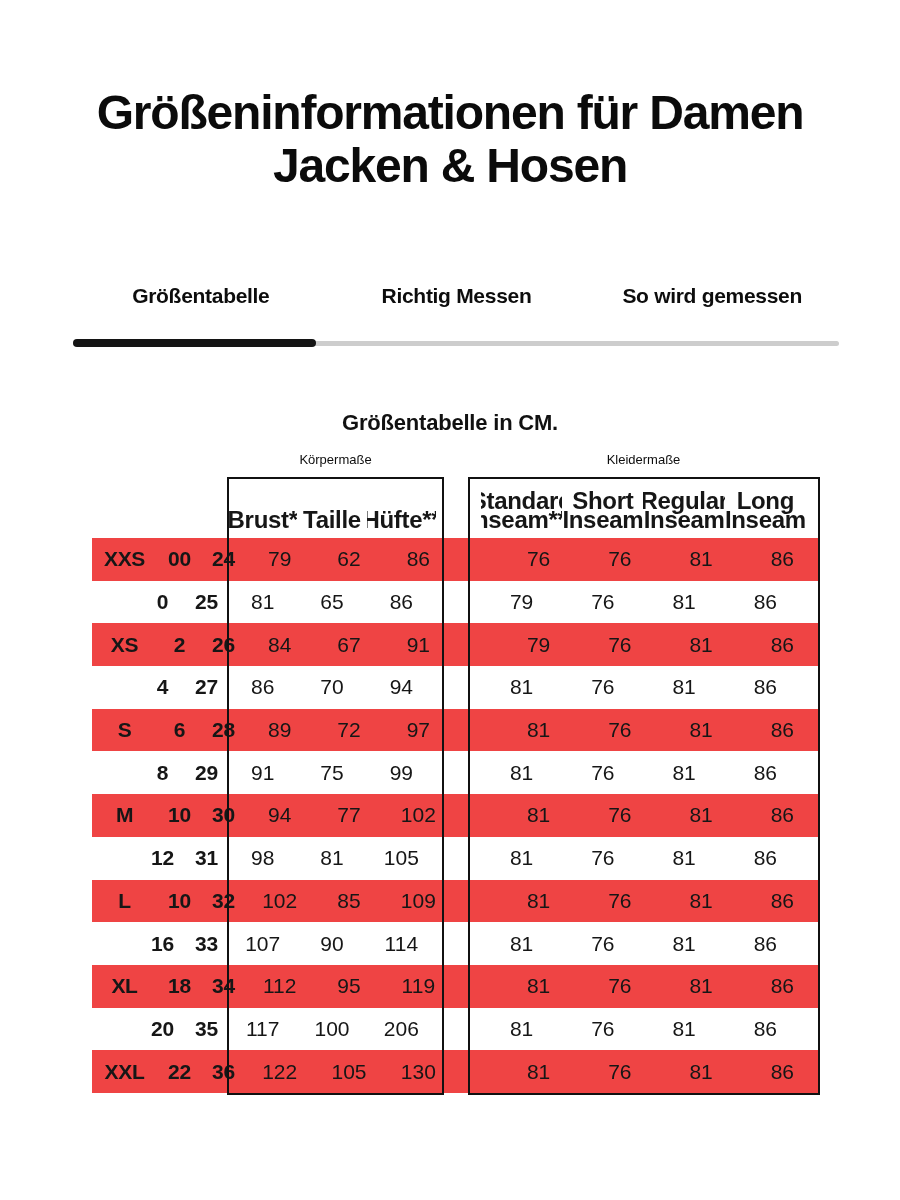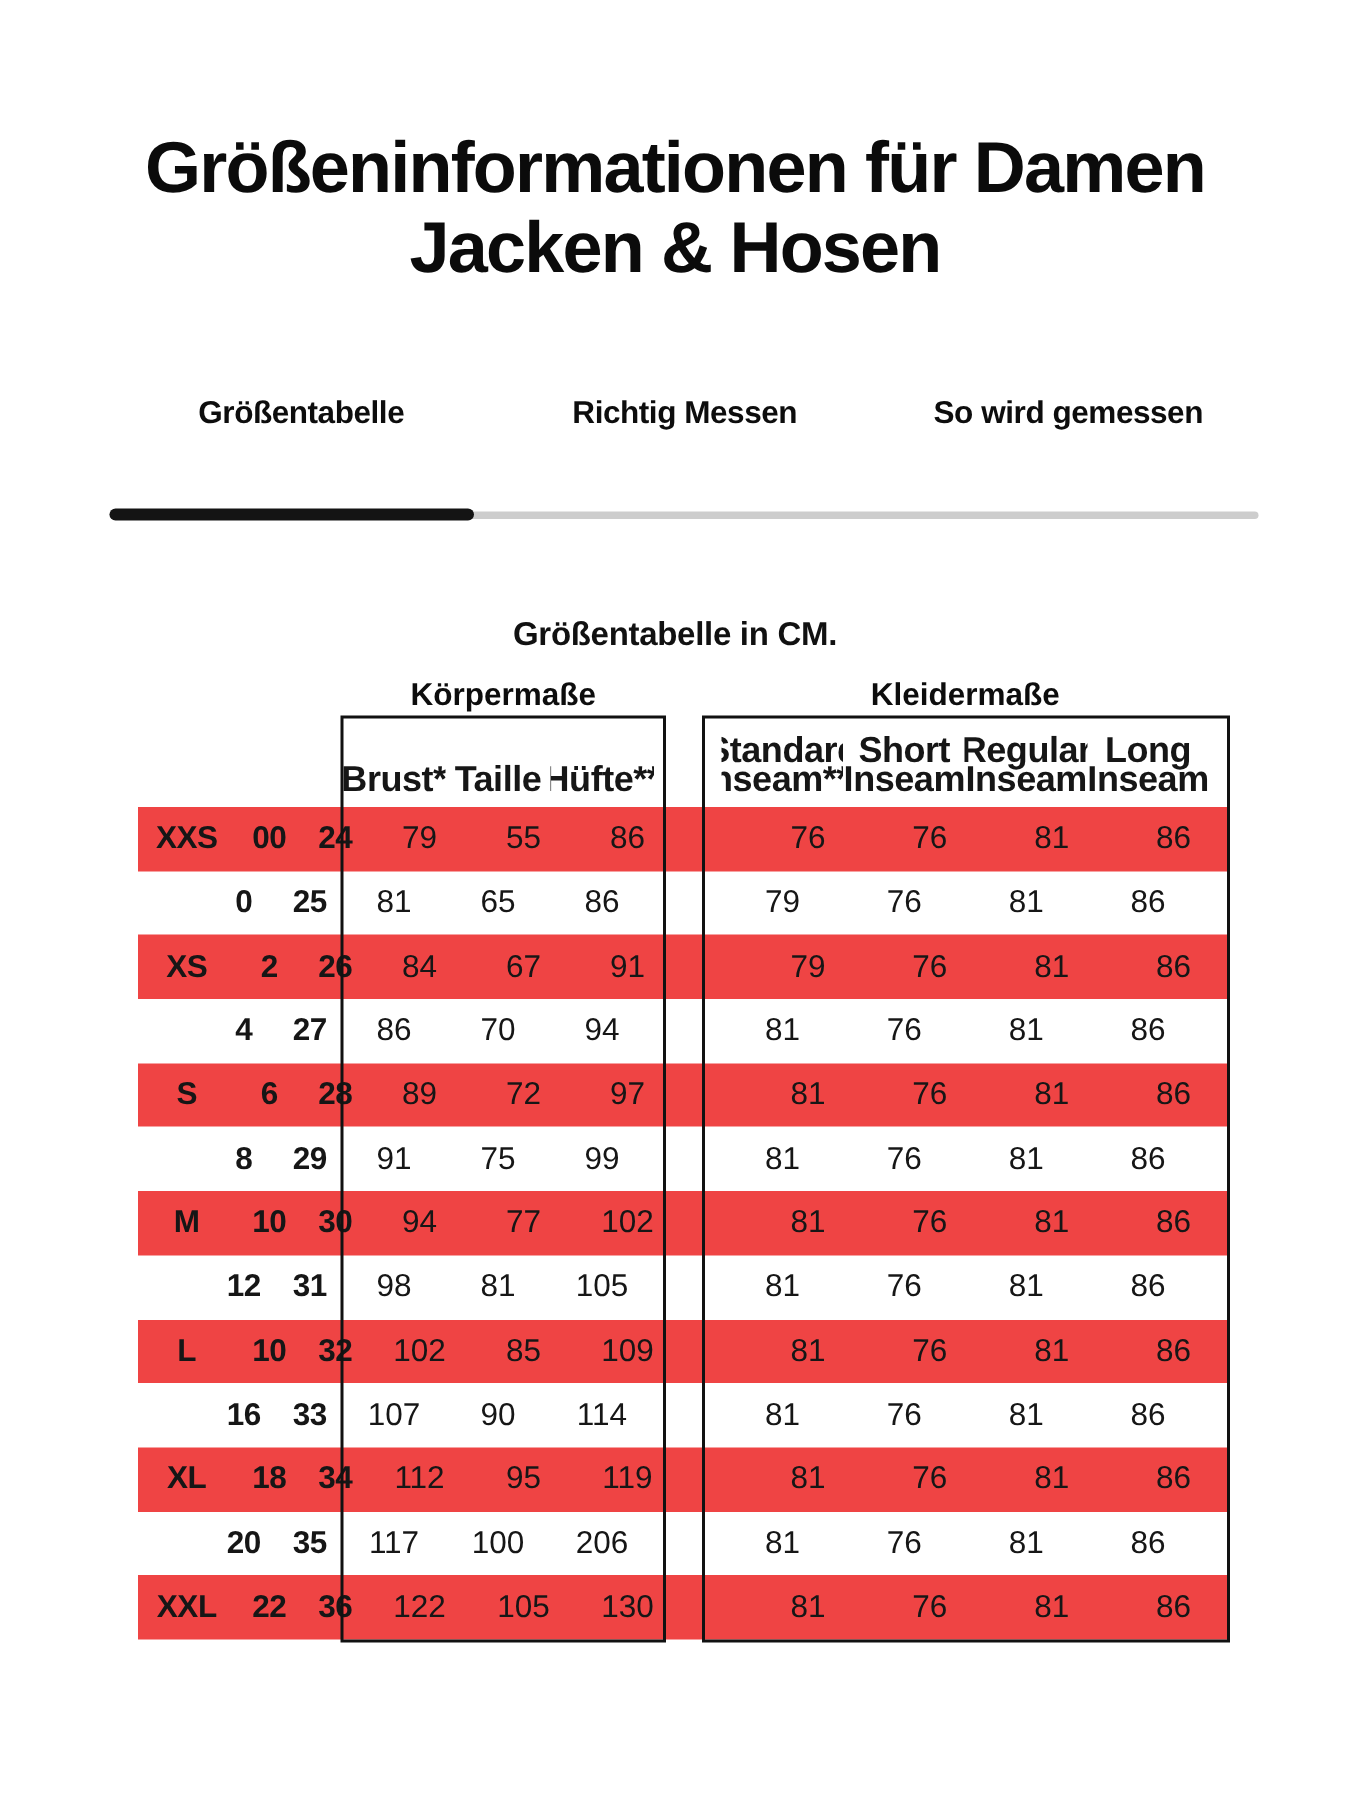--- a/index.html
+++ b/index.html
@@ -12,21 +12,21 @@
 
   
   .title {
     position:absolute; top:86px; left:0; right:0;
     text-align:center; font-weight:700; font-size:48px; line-height:53px;
     letter-spacing:-1.2px; color:#0b0b0b;
   }
 
   
   .tabs {
-    position:absolute; top:264px; left:73px; width:767px;
+    position:absolute; top:284px; left:73px; width:767px;
     display:flex;
   }
   .tab {
     flex:1; text-align:center; font-size:21px; font-weight:700;
     letter-spacing:-0.3px; color:#0d0d0d; cursor:pointer;
   }
   .tab-track {
     position:absolute; top:341px; left:73px; width:766px; height:5px;
     background:#cdcdcd; border-radius:3px;
   }
@@ -35,21 +35,21 @@
     background:#141414; border-radius:4px;
   }
 
   
   .caption {
     position:absolute; top:410px; left:0; right:0; text-align:center;
     font-size:22px; font-weight:600; letter-spacing:-0.2px; color:#111;
   }
   .group-label {
     position:absolute; top:452px; text-align:center;
-    font-size:21px; font-weight:700; color:#0d0d0d;
+    font-size:13px; font-weight:400; color:#0d0d0d;
   }
   .group-label.body-group    { left:228px; width:215px; }
   .group-label.garment-group { left:469px; width:349px; }
 
   
   .chart { position:absolute; left:75px; top:477px; width:743px; }
   .row {
     display:grid; grid-template-columns:var(--cols);
     height:42.7px;
   }
@@ -118,21 +118,21 @@
       <div class="cell hdr">Long
 Inseam</div>
       <div class="cell"></div>
     </div>
     <div id="rows">
         <div class="row stripe">
       <div class="cell size-cell">XXS</div>
       <div class="cell size-cell">00</div>
       <div class="cell size-cell">24</div>
       <div class="cell">79</div>
-      <div class="cell">55</div>
+      <div class="cell">62</div>
       <div class="cell">86</div>
       <div class="cell"></div>
       <div class="cell"></div>
       <div class="cell"></div>
       <div class="cell">76</div>
       <div class="cell">76</div>
       <div class="cell">81</div>
       <div class="cell">86</div>
       <div class="cell"></div>
     </div>

